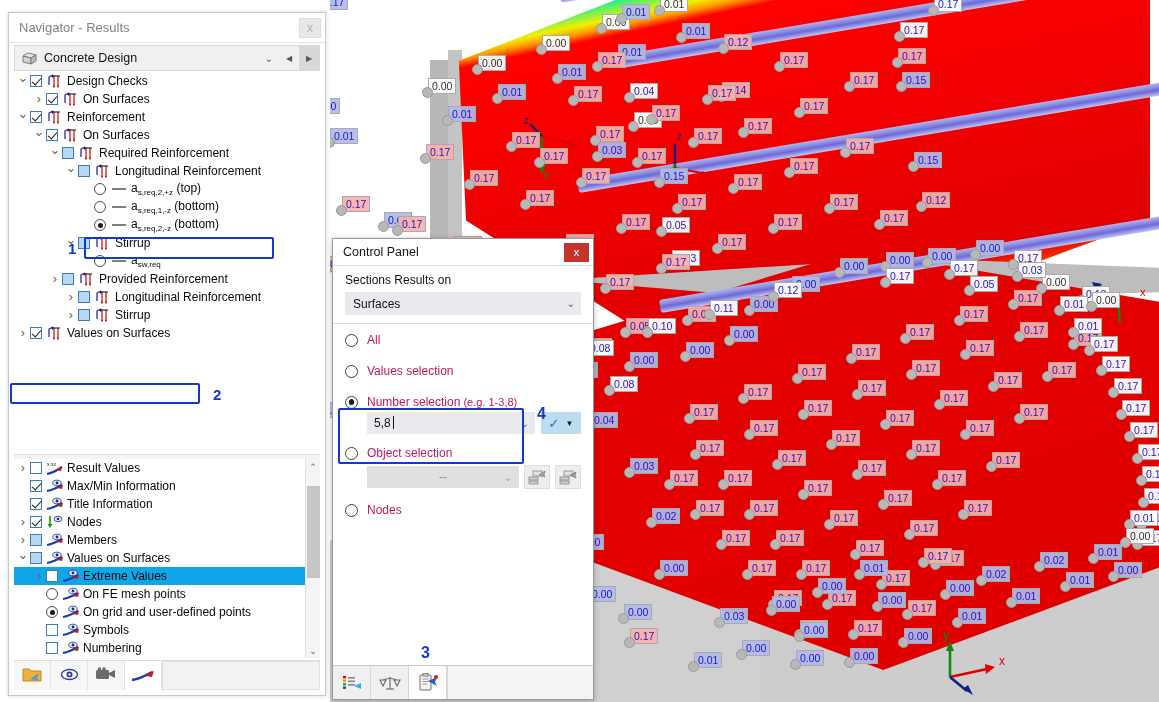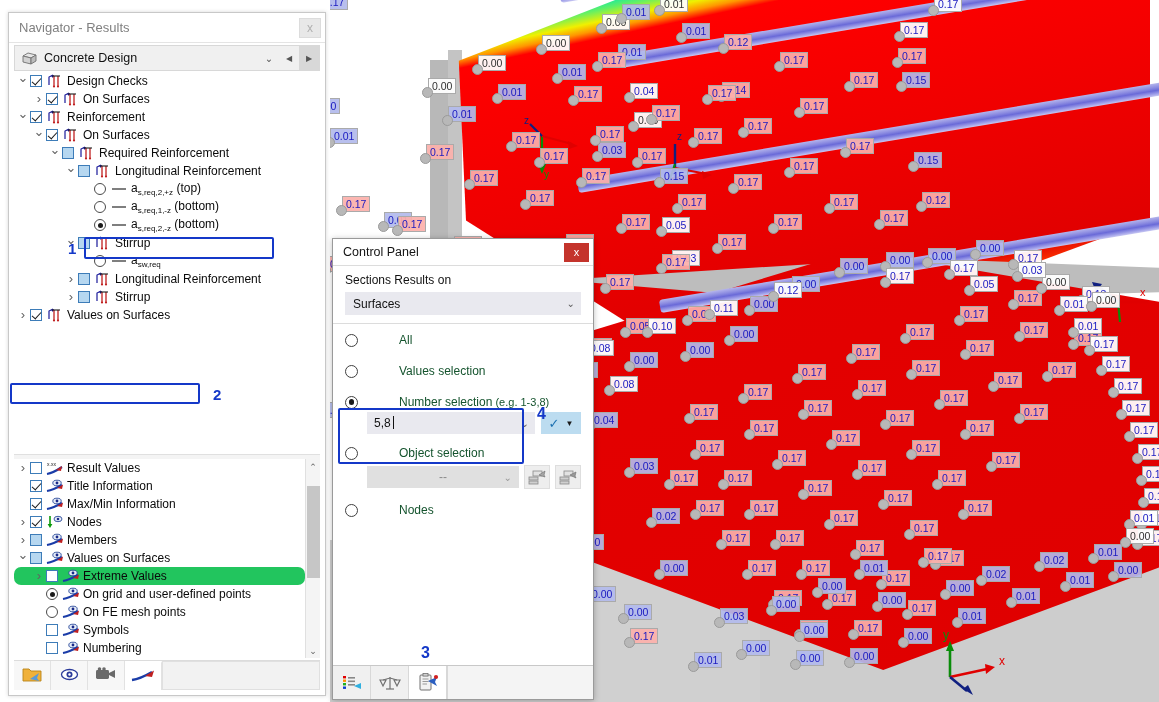--- a/index.html
+++ b/index.html
@@ -154,21 +154,21 @@
     flex:1 1 auto; overflow:hidden; background:#ffffff;
     margin:0 5px 0 5px; position:relative;
     display:flex;
   }
   #nav-tree-bottom-inner { flex:1; overflow:hidden; position:relative; }
 
   .trow {
     display:flex; align-items:center; height:18px;
     padding-left:2px; white-space:nowrap; position:relative;
   }
-  .trow.sel { background:#22c55e;border-radius:7px; }
+  .trow.sel { background:#0ea5e9; }
   .twist {
     width:14px; flex:0 0 14px; text-align:center; color:#636363;
     font-size:9px; line-height:18px; cursor:pointer; user-select:none;
   }
   .twist.open::before { content:"\2304"; font-size:13px; position:relative; top:-3px; }
   .twist.closed::before { content:"\203A"; font-size:13px; }
   .twist.none::before { content:""; }
 
   .chk {
     width:12px; height:12px; flex:0 0 12px; margin-right:4px;
@@ -254,21 +254,21 @@
 
   .cp-radio-row { display:flex; align-items:center; padding:9px 12px 8px 12px; }
   .cp-radio {
     width:13px; height:13px; flex:0 0 13px; margin-right:9px;
     border:1.4px solid #404040; border-radius:50%; background:#fff; position:relative; cursor:pointer;
   }
   .cp-radio.on::after {
     content:""; position:absolute; left:2.7px; top:2.7px;
     width:5.6px; height:5.6px; border-radius:50%; background:#1a1a1a;
   }
-  .cp-radio-label { font-size:12px; color:#14532d;margin-left:32px; }
+  .cp-radio-label { font-size:12px; color:#be185d; }
   .cp-radio-label .hint { font-size:11px; }
 
   #numsel-group {
     position:absolute; left:5px; top:142px; width:186px; height:56px;
     border:2.5px solid #1438c8; border-radius:2px; pointer-events:none;
   }
   #numsel-4 { position:absolute; left:204px; top:139px; color:#1438c8; font-weight:bold; font-size:16px; }
 
   .cp-input-row { display:flex; align-items:center; padding:0 12px 0 34px; }
   .cp-input {
@@ -794,20 +794,37 @@
           <span class="twist none"></span>
           <span class="rad"></span>
           <span class="ticon">
             <svg width="16" height="12" viewBox="0 0 16 12">
               <line x1="1" y1="6" x2="15" y2="6" stroke="#3a3a3a" stroke-width="1.3"></line>
             </svg>
           </span>
           <span class="tlabel">a<sub>sw,req</sub></span>
         </div>
         <div class="trow">
+          <span style="flex: 0 0 32px;"></span>
+          <span class="twist closed"></span>
+          <span class="chk fill"></span>
+          <span class="ticon">
+            <svg width="16" height="14" viewBox="0 0 16 14">
+              <path d="M2 11 L2 3 L6 1" stroke="#1a1a9a" stroke-width="1.2" fill="none"></path>
+              <path d="M4 2 L7 1 L6 4 Z" fill="#1a1a9a"></path>
+              <line x1="7" y1="2" x2="7" y2="12" stroke="#c02020" stroke-width="1.3"></line>
+              <line x1="11" y1="2" x2="11" y2="12" stroke="#c02020" stroke-width="1.3"></line>
+              <line x1="5" y1="2" x2="13" y2="2" stroke="#1a1a1a" stroke-width="1.1"></line>
+              <circle cx="7" cy="12.5" r="1.1" fill="#c02020"></circle>
+              <circle cx="11" cy="12.5" r="1.1" fill="#c02020"></circle>
+            </svg>
+          </span>
+          <span class="tlabel">Provided Reinforcement</span>
+        </div>
+        <div class="trow">
           <span style="flex: 0 0 48px;"></span>
           <span class="twist closed"></span>
           <span class="chk fill"></span>
           <span class="ticon">
             <svg width="16" height="14" viewBox="0 0 16 14">
               <path d="M2 11 L2 3 L6 1" stroke="#1a1a9a" stroke-width="1.2" fill="none"></path>
               <path d="M4 2 L7 1 L6 4 Z" fill="#1a1a9a"></path>
               <line x1="7" y1="2" x2="7" y2="12" stroke="#c02020" stroke-width="1.3"></line>
               <line x1="11" y1="2" x2="11" y2="12" stroke="#c02020" stroke-width="1.3"></line>
               <line x1="5" y1="2" x2="13" y2="2" stroke="#1a1a1a" stroke-width="1.1"></line>
@@ -875,35 +892,35 @@
             <span class="twist none"></span>
             <span class="chk on"></span>
             <span class="ticon">
               <svg width="18" height="14" viewBox="0 0 18 14">
                 <ellipse cx="11" cy="4" rx="4.2" ry="2.8" fill="#e8eef8" stroke="#2a4a9a" stroke-width="0.9"></ellipse>
                 <circle cx="11" cy="4" r="1.4" fill="#1a2a8a"></circle>
                 <path d="M1 12 Q7 11 16 6" stroke="#1a3ca8" stroke-width="2.1" fill="none"></path>
                 <path d="M11 9 L17 5.5 L16 10 Z" fill="#c02020"></path>
               </svg>
             </span>
-            <span class="tlabel">Title Information</span>
+            <span class="tlabel">Max/Min Information</span>
           </div>
           <div class="trow">
             <span style="flex: 0 0 0px;"></span>
             <span class="twist none"></span>
             <span class="chk on"></span>
             <span class="ticon">
               <svg width="18" height="14" viewBox="0 0 18 14">
                 <ellipse cx="11" cy="4" rx="4.2" ry="2.8" fill="#e8eef8" stroke="#2a4a9a" stroke-width="0.9"></ellipse>
                 <circle cx="11" cy="4" r="1.4" fill="#1a2a8a"></circle>
                 <path d="M1 12 Q7 11 16 6" stroke="#1a3ca8" stroke-width="2.1" fill="none"></path>
                 <path d="M11 9 L17 5.5 L16 10 Z" fill="#c02020"></path>
               </svg>
             </span>
-            <span class="tlabel">Max/Min Information</span>
+            <span class="tlabel">Title Information</span>
           </div>
           <div class="trow">
             <span style="flex: 0 0 0px;"></span>
             <span class="twist closed"></span>
             <span class="chk on"></span>
             <span class="ticon">
               <svg width="18" height="14" viewBox="0 0 18 14">
                 <ellipse cx="12" cy="4" rx="4" ry="2.7" fill="#e8eef8" stroke="#2a4a9a" stroke-width="0.9"></ellipse>
                 <circle cx="12" cy="4" r="1.3" fill="#1a2a8a"></circle>
                 <line x1="4" y1="1" x2="4" y2="10" stroke="#0a9a0a" stroke-width="1.6"></line>
@@ -950,44 +967,44 @@
                 <circle cx="11" cy="4" r="1.4" fill="#1a2a8a"></circle>
                 <path d="M1 12 Q7 11 16 6" stroke="#1a3ca8" stroke-width="2.1" fill="none"></path>
                 <path d="M11 9 L17 5.5 L16 10 Z" fill="#c02020"></path>
               </svg>
             </span>
             <span class="tlabel">Extreme Values</span>
           </div>
           <div class="trow">
             <span style="flex: 0 0 16px;"></span>
             <span class="twist none"></span>
+            <span class="rad"></span>
+            <span class="ticon">
+              <svg width="18" height="14" viewBox="0 0 18 14">
+                <ellipse cx="11" cy="4" rx="4.2" ry="2.8" fill="#e8eef8" stroke="#2a4a9a" stroke-width="0.9"></ellipse>
+                <circle cx="11" cy="4" r="1.4" fill="#1a2a8a"></circle>
+                <path d="M1 12 Q7 11 16 6" stroke="#1a3ca8" stroke-width="2.1" fill="none"></path>
+                <path d="M11 9 L17 5.5 L16 10 Z" fill="#c02020"></path>
+              </svg>
+            </span>
+            <span class="tlabel">On FE mesh points</span>
+          </div>
+          <div class="trow">
+            <span style="flex: 0 0 16px;"></span>
+            <span class="twist none"></span>
             <span class="rad on"></span>
             <span class="ticon">
               <svg width="18" height="14" viewBox="0 0 18 14">
                 <ellipse cx="11" cy="4" rx="4.2" ry="2.8" fill="#e8eef8" stroke="#2a4a9a" stroke-width="0.9"></ellipse>
                 <circle cx="11" cy="4" r="1.4" fill="#1a2a8a"></circle>
                 <path d="M1 12 Q7 11 16 6" stroke="#1a3ca8" stroke-width="2.1" fill="none"></path>
                 <path d="M11 9 L17 5.5 L16 10 Z" fill="#c02020"></path>
               </svg>
             </span>
             <span class="tlabel">On grid and user-defined points</span>
-          </div>
-          <div class="trow">
-            <span style="flex: 0 0 16px;"></span>
-            <span class="twist none"></span>
-            <span class="rad"></span>
-            <span class="ticon">
-              <svg width="18" height="14" viewBox="0 0 18 14">
-                <ellipse cx="11" cy="4" rx="4.2" ry="2.8" fill="#e8eef8" stroke="#2a4a9a" stroke-width="0.9"></ellipse>
-                <circle cx="11" cy="4" r="1.4" fill="#1a2a8a"></circle>
-                <path d="M1 12 Q7 11 16 6" stroke="#1a3ca8" stroke-width="2.1" fill="none"></path>
-                <path d="M11 9 L17 5.5 L16 10 Z" fill="#c02020"></path>
-              </svg>
-            </span>
-            <span class="tlabel">On FE mesh points</span>
           </div>
           <div class="trow">
             <span style="flex: 0 0 16px;"></span>
             <span class="twist none"></span>
             <span class="chk"></span>
             <span class="ticon">
               <svg width="18" height="14" viewBox="0 0 18 14">
                 <ellipse cx="11" cy="4" rx="4.2" ry="2.8" fill="#e8eef8" stroke="#2a4a9a" stroke-width="0.9"></ellipse>
                 <circle cx="11" cy="4" r="1.4" fill="#1a2a8a"></circle>
                 <path d="M1 12 Q7 11 16 6" stroke="#1a3ca8" stroke-width="2.1" fill="none"></path>

